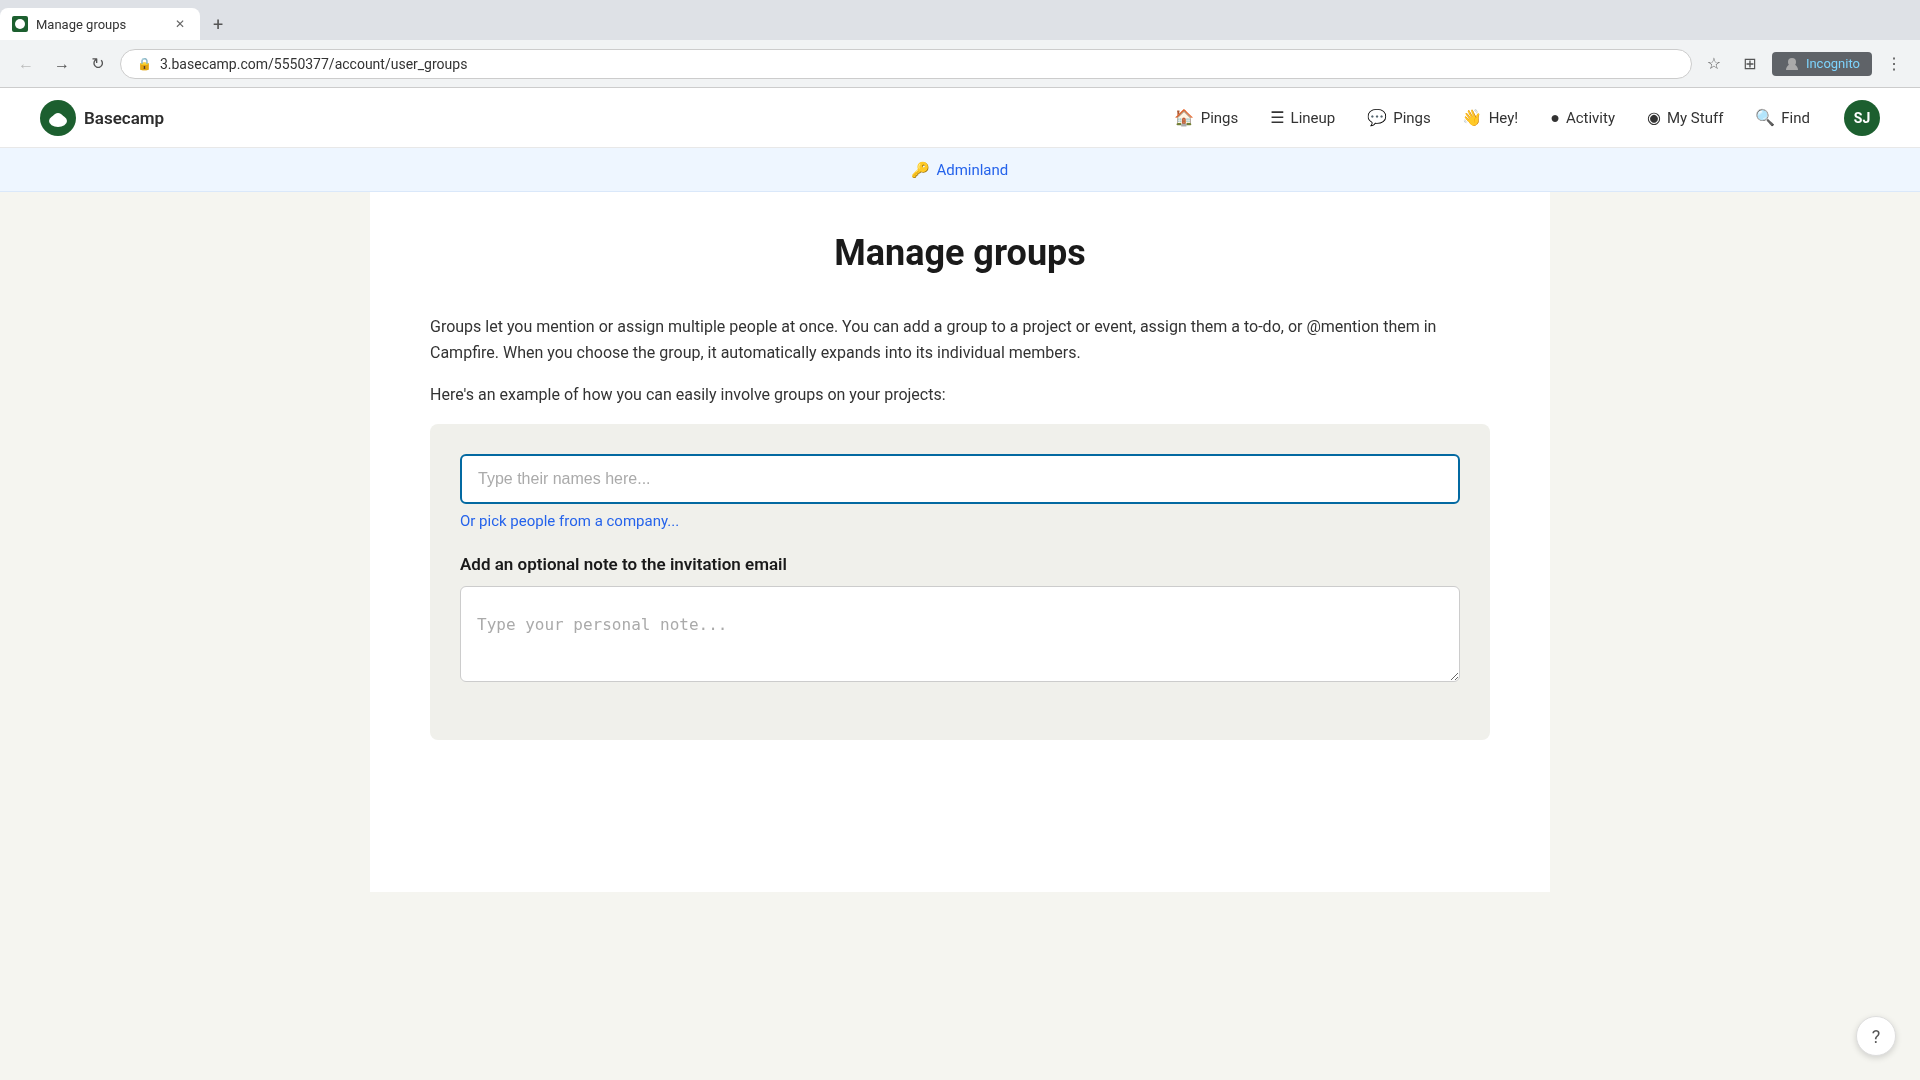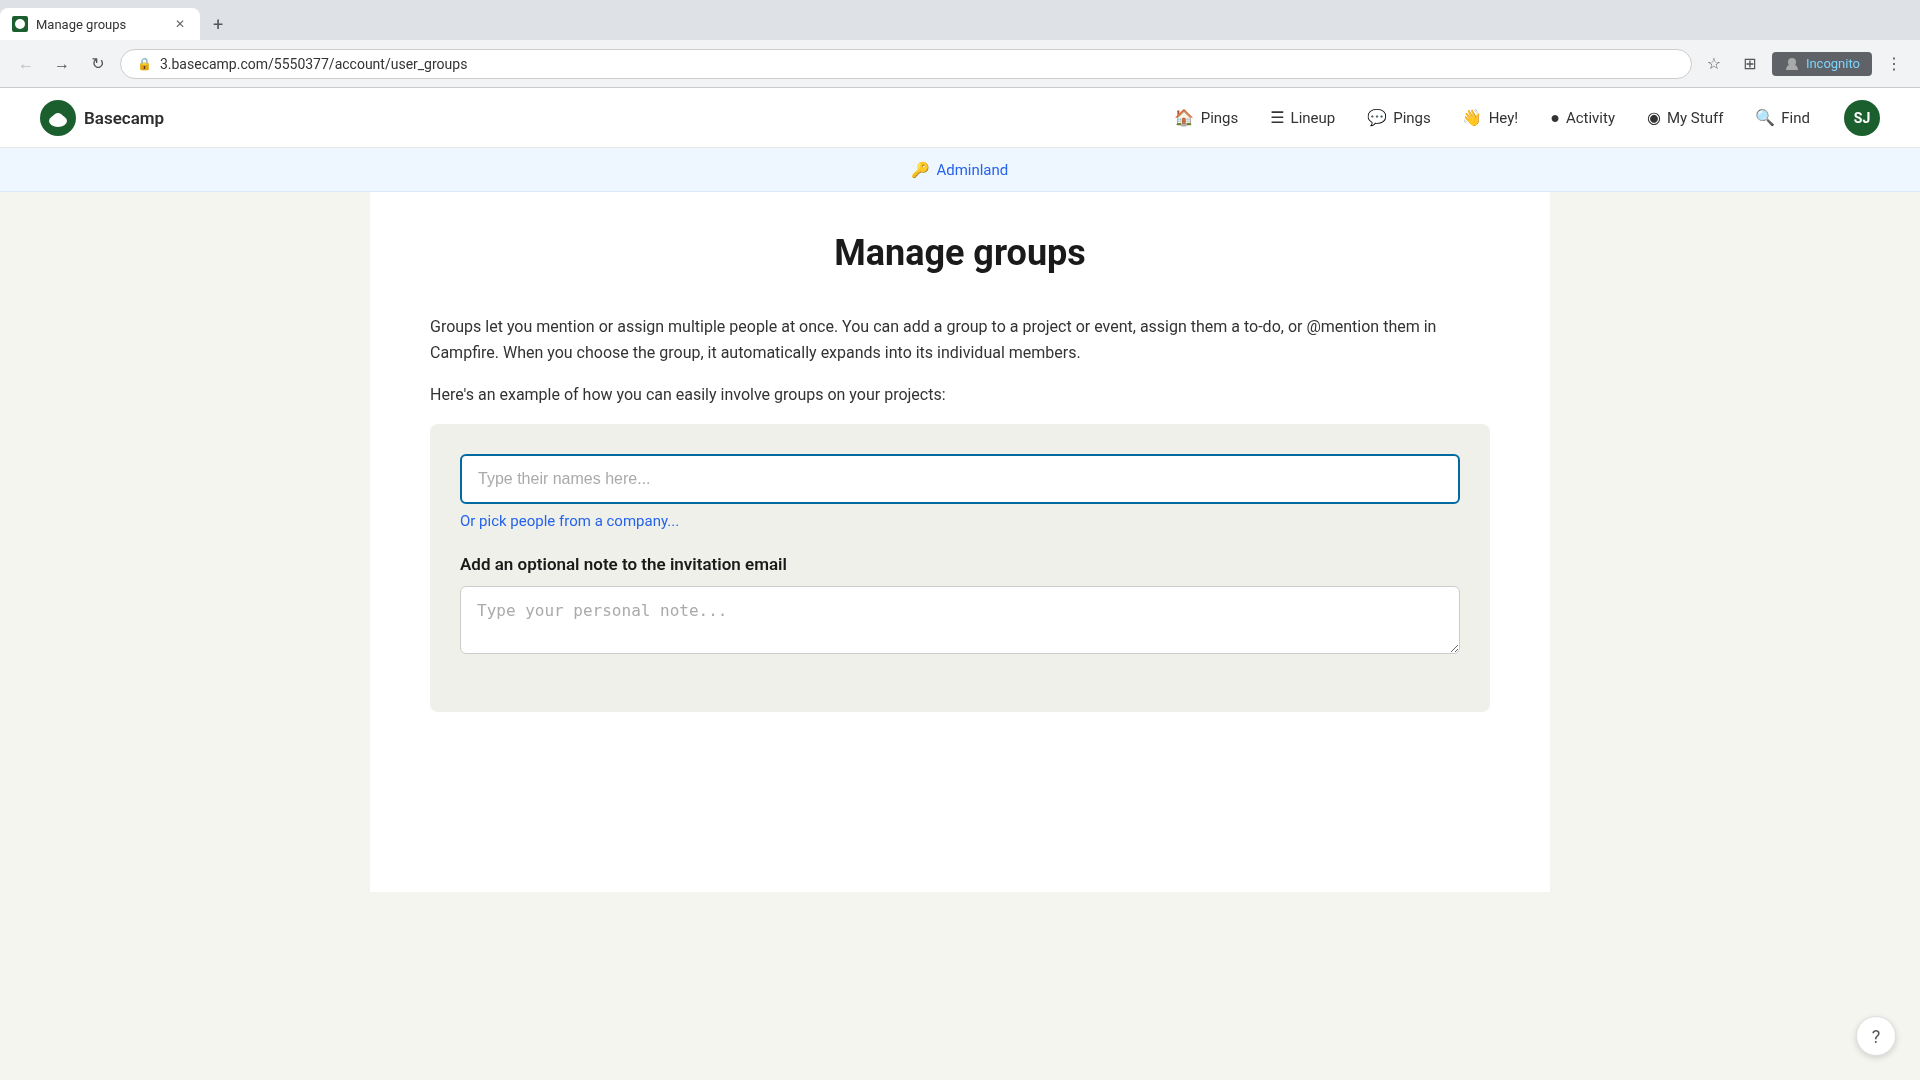--- a/index.html
+++ b/index.html
@@ -47,21 +47,21 @@
 
     .description { font-size: 16px; line-height: 1.6; color: #333; margin-bottom: 20px; }
     .example-intro { font-size: 16px; color: #333; margin-bottom: 20px; }
 
     .example-box { background: #f0f0eb; border-radius: 8px; padding: 30px; margin-top: 10px; }
 
     .form-group { margin-bottom: 24px; }
     .form-label { font-size: 17px; font-weight: 600; color: #1a1a1a; margin-bottom: 12px; display: block; }
     .form-input { width: 100%; border: 2px solid #0369a1; border-radius: 6px; padding: 14px 16px; font-size: 16px; color: #999; outline: none; background: #fff; }
     .form-input::placeholder { color: #aaa; }
-    .form-textarea { width: 100%; border: 1px solid #ccc; border-radius: 6px; padding: 14px 16px; font-size: 16px; color: #999; outline: none; background: #fff; resize: vertical; min-height: 60px; }
+    .form-textarea { width: 100%; border: 1px solid #ccc; border-radius: 6px; padding: 28px 16px; font-size: 16px; color: #999; outline: none; background: #fff; resize: vertical; min-height: 60px; }
     .form-textarea::placeholder { color: #aaa; }
 
     .pick-link { color: #2563eb; text-decoration: none; font-size: 15px; display: inline-block; margin-top: 8px; }
 
     
     .help-btn { position: fixed; bottom: 24px; right: 24px; width: 40px; height: 40px; border-radius: 50%; background: #fff; border: 1px solid #ddd; display: flex; align-items: center; justify-content: center; font-size: 18px; color: #555; cursor: pointer; box-shadow: 0 2px 6px rgba(0,0,0,0.15); }
   </style>
 </head>
 <body>
 

